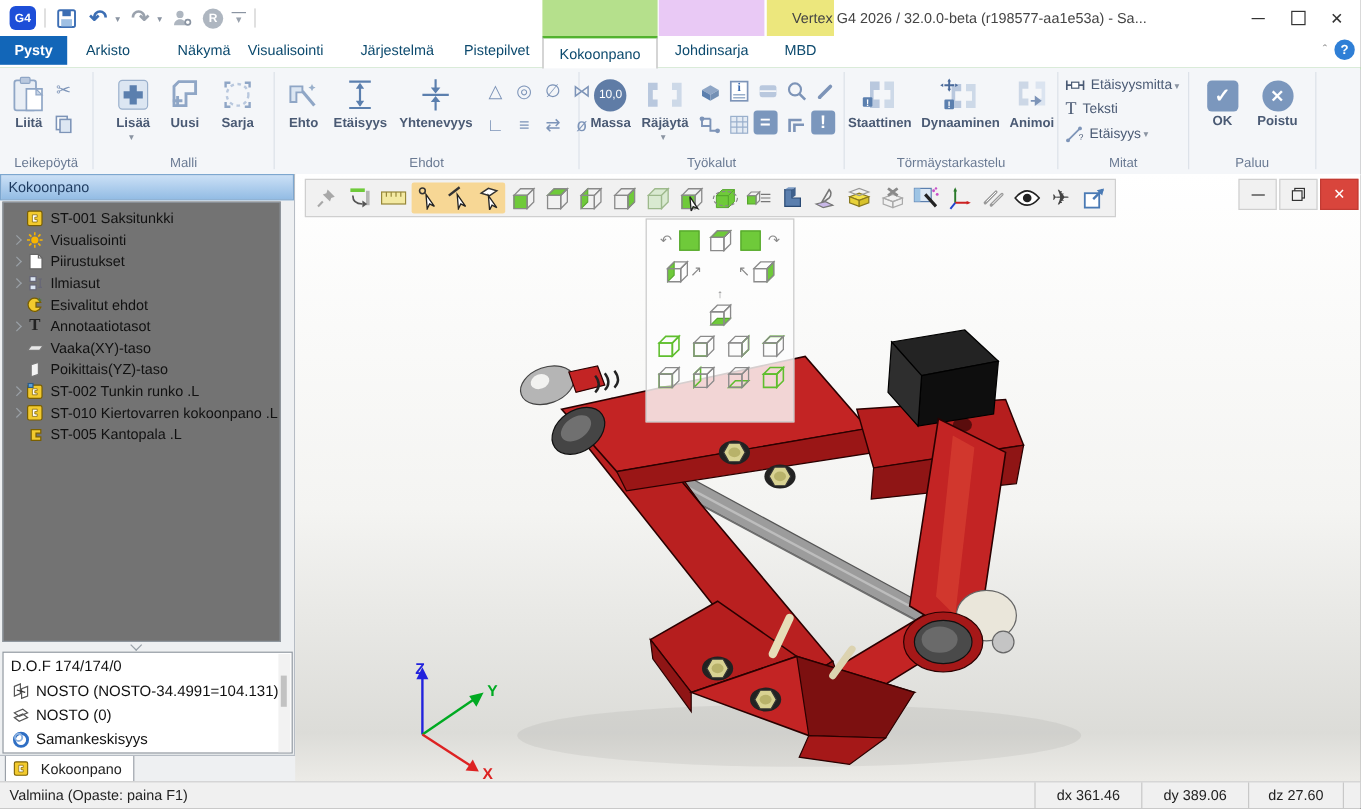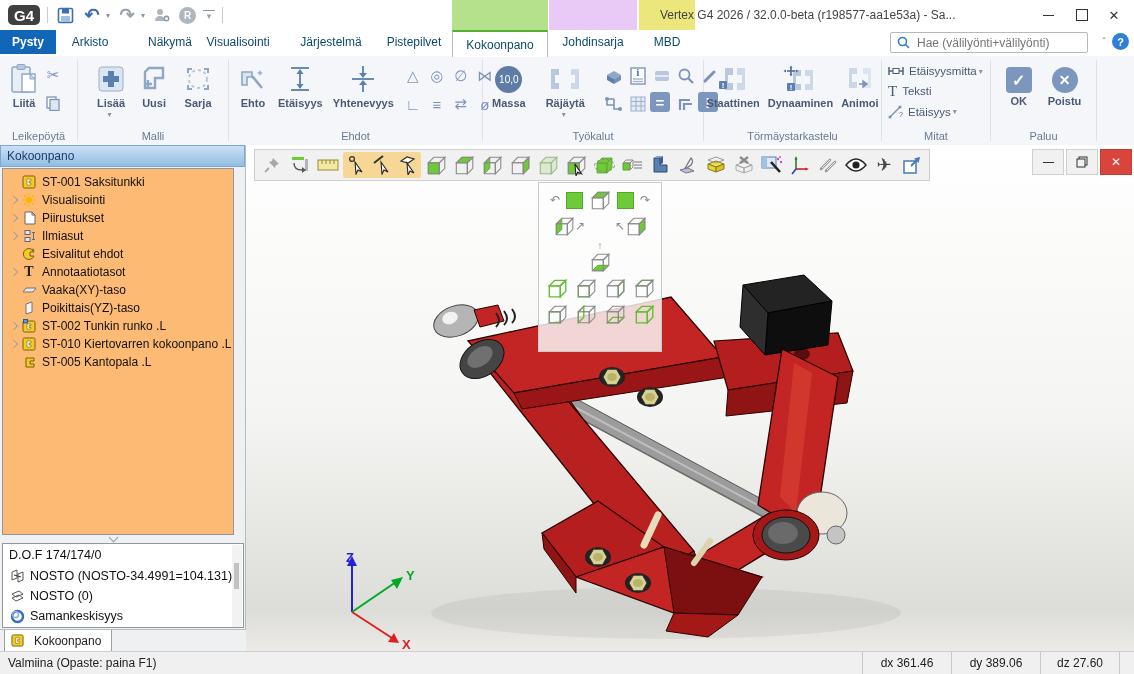--- a/index.html
+++ b/index.html
@@ -3,21 +3,21 @@
 <meta charset="utf-8">
 <style>
   html,body{margin:0;padding:0;background:#222;}
   #app{position:relative;width:1134px;height:674px;background:#fff;
        font-family:"Liberation Sans",sans-serif;overflow:hidden;color:#222;}
   .abs{position:absolute;}
 
   
   .titlebar{position:absolute;left:0;top:0;width:1134px;height:30px;background:#fff;}
   .qa{position:absolute;left:8px;top:3px;display:flex;align-items:center;gap:7px;height:24px;}
-  .g4badge{width:32px;height:20px;background:#404040;color:#fff;font-size:15px;font-weight:bold;
+  .g4badge{width:22px;height:20px;background:#1d4ed8;color:#fff;font-size:10px;font-weight:bold;
            display:flex;align-items:center;justify-content:center;border-radius:5px;}
   .qasep{width:1px;height:16px;background:#ccc;}
   .qaicon{display:flex;align-items:center;justify-content:center;width:20px;height:20px;font-size:15px;color:#3c6eb4;}
   .qaicon.gray{color:#9aa2ad;}
   .dd{font-size:8px;color:#8a94a2;margin-left:-3px;}
   .rcirc{width:17px;height:17px;border-radius:50%;background:#aeb6c0;color:#fff;font-size:10px;font-weight:bold;
          display:flex;align-items:center;justify-content:center;}
   .swatch{position:absolute;top:0;height:30px;}
   .wintitle{position:absolute;left:660px;top:8px;font-size:12px;color:#444;white-space:nowrap;}
   .tbtn{position:absolute;top:4px;width:28px;height:22px;display:flex;align-items:center;justify-content:center;
@@ -55,21 +55,21 @@
          display:flex;align-items:center;justify-content:center;}
   .xcirc{width:26px;height:26px;border-radius:50%;background:#7b97bd;color:#fff;font-size:14px;font-weight:bold;
          display:flex;align-items:center;justify-content:center;}
   .mitrow{display:flex;align-items:center;gap:5px;height:21px;font-size:11.5px;color:#4a5a74;white-space:nowrap;}
 
   
   .leftpanel{position:absolute;left:0;top:145px;width:246px;height:506px;background:#eef0f2;border-right:1px solid #b6bcc4;box-sizing:border-box;}
   .treeheader{position:absolute;left:0;top:0;width:100%;height:22px;
               background:linear-gradient(#cbe0f6,#93bce4);border:1px solid #7da7cf;box-sizing:border-box;
               font-size:12px;color:#1d3least;color:#1d3a5f;display:flex;align-items:center;padding-left:6px;}
-  .treebox{position:absolute;left:2px;top:23px;width:232px;height:367px;background:#fdba74;border:1px solid #8f979f;
+  .treebox{position:absolute;left:2px;top:23px;width:232px;height:367px;background:#737373;border:1px solid #8f979f;
            overflow:hidden;padding-top:4px;box-sizing:border-box;}
   .titem{display:flex;align-items:center;height:18px;padding-left:4px;font-size:12px;color:#111;white-space:nowrap;}
   .exp{width:14px;display:flex;align-items:center;justify-content:center;flex:0 0 14px;}
   .exp.show::before{content:"";width:5px;height:5px;border-top:1.5px solid #9aa0a6;border-right:1.5px solid #9aa0a6;
                     transform:rotate(45deg);display:block;}
   .ticon{width:16px;height:16px;margin-right:5px;display:flex;align-items:center;justify-content:center;flex:0 0 16px;}
   .splitchev{position:absolute;left:110px;top:392px;width:10px;height:6px;}
   .splitchev::before{content:"";display:block;width:6px;height:6px;border-right:1.5px solid #98a0a8;
                      border-bottom:1.5px solid #98a0a8;transform:rotate(45deg);margin-top:-3px;}
   .dofbox{position:absolute;left:2px;top:398px;width:242px;height:85px;background:#fff;border:1px solid #8f979f;
@@ -174,27 +174,20 @@
   <div class="tabrow">
     <div class="tab file" style="left:0;width:56px">Pysty</div>
     <div class="tab" style="left:56px;width:68px">Arkisto</div>
     <div class="tab" style="left:137px;width:66px">Näkymä</div>
     <div class="tab" style="left:190px;width:96px">Visualisointi</div>
     <div class="tab" style="left:286px;width:90px">Järjestelmä</div>
     <div class="tab" style="left:376px;width:76px">Pistepilvet</div>
     <div class="tab active" style="left:452px;width:96px">Kokoonpano</div>
     <div class="tab" style="left:549px;width:88px">Johdinsarja</div>
     <div class="tab" style="left:639px;width:56px">MBD</div>
-    <div class="searchbox">
-      <svg width="13" height="13" viewBox="0 0 13 13">
-          <circle cx="5.5" cy="5.5" r="4" fill="none" stroke="#2f7fd6" stroke-width="1.6"></circle>
-          <line x1="8.5" y1="8.5" x2="12" y2="12" stroke="#2f7fd6" stroke-width="1.6"></line>
-        </svg>
-      <input class="search" placeholder="Hae (välilyönti+välilyönti)" style="">
-    </div>
     <span class="abs" style="right:28px;top:6px;color:#888;font-size:11px">ˆ</span>
     <span class="helpcirc abs" style="right:5px;top:3px">?</span>
   </div>
 
   <div class="ribbon">
 
     <div class="rgroup" style="width:77px">
       <div class="rcontent" style="padding-left:6px">
         <div class="rbtn">
           <div class="ric">
@@ -299,21 +292,21 @@
           <span class="sic">⇄</span>
           <span class="sic">⋈</span>
           <span class="sic">ø</span>
         </div>
       </div>
       <div class="rlabel">Ehdot</div>
     </div>
     <div class="rsep"></div>
 
     <div class="rgroup" style="width:220px">
-      <div class="rcontent" style="gap:14px;padding-left:6px">
+      <div class="rcontent" style="gap:3px;padding-left:6px">
         <div class="rbtn">
           <div class="ric">
               <span class="massabadge">10,0</span>
             </div>
           <div class="rtx">Massa</div>
         </div>
         <div class="rbtn">
           <div class="ric">
             <svg width="34" height="26" viewBox="0 0 34 26">
                 <path d="M3 3h8v6H7v8h4v6H3z" fill="#b9c8de"></path>

